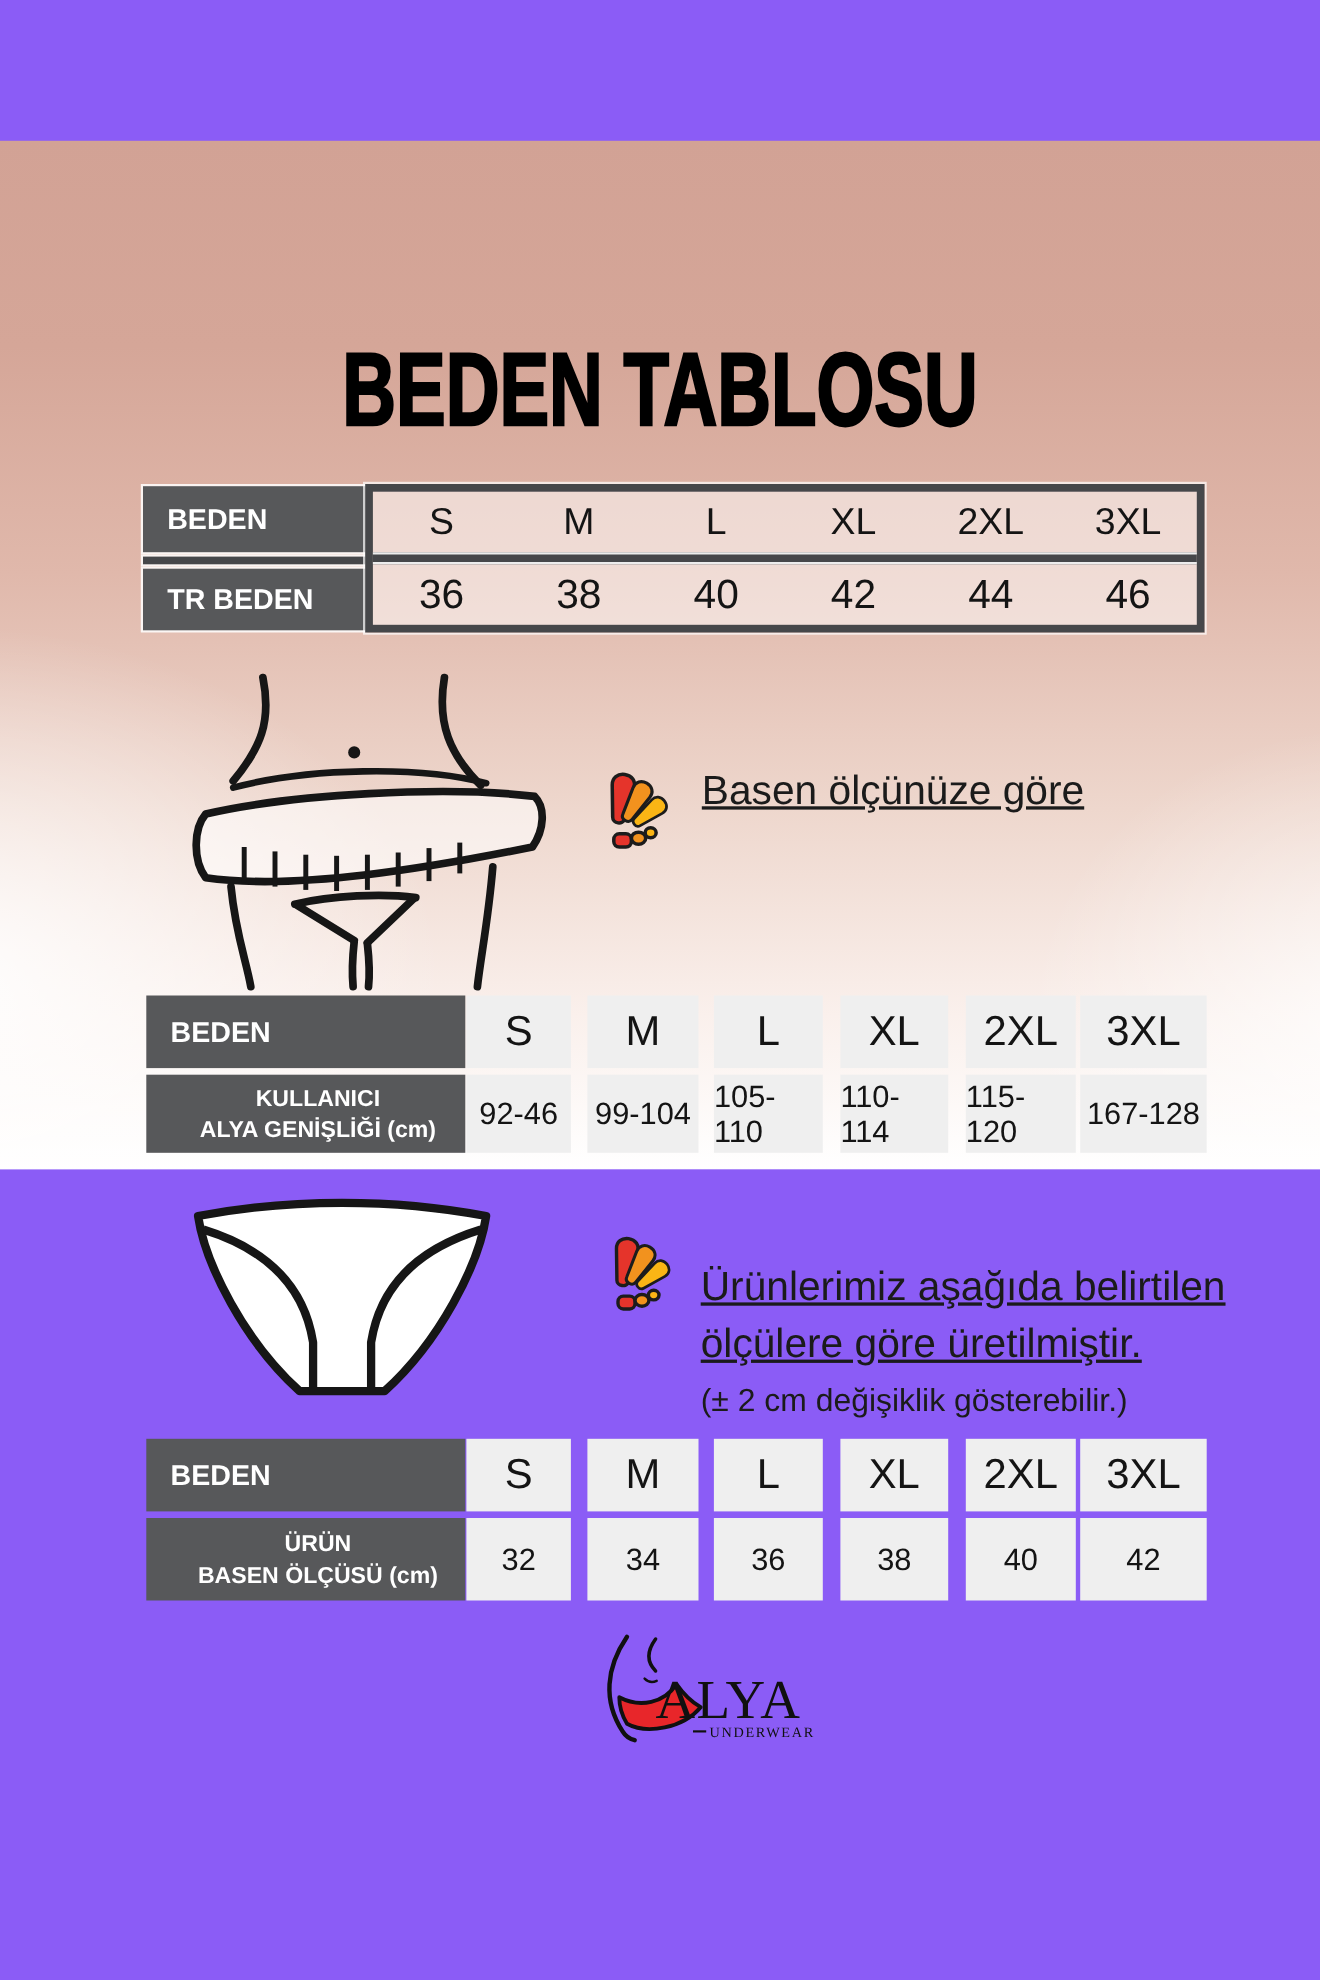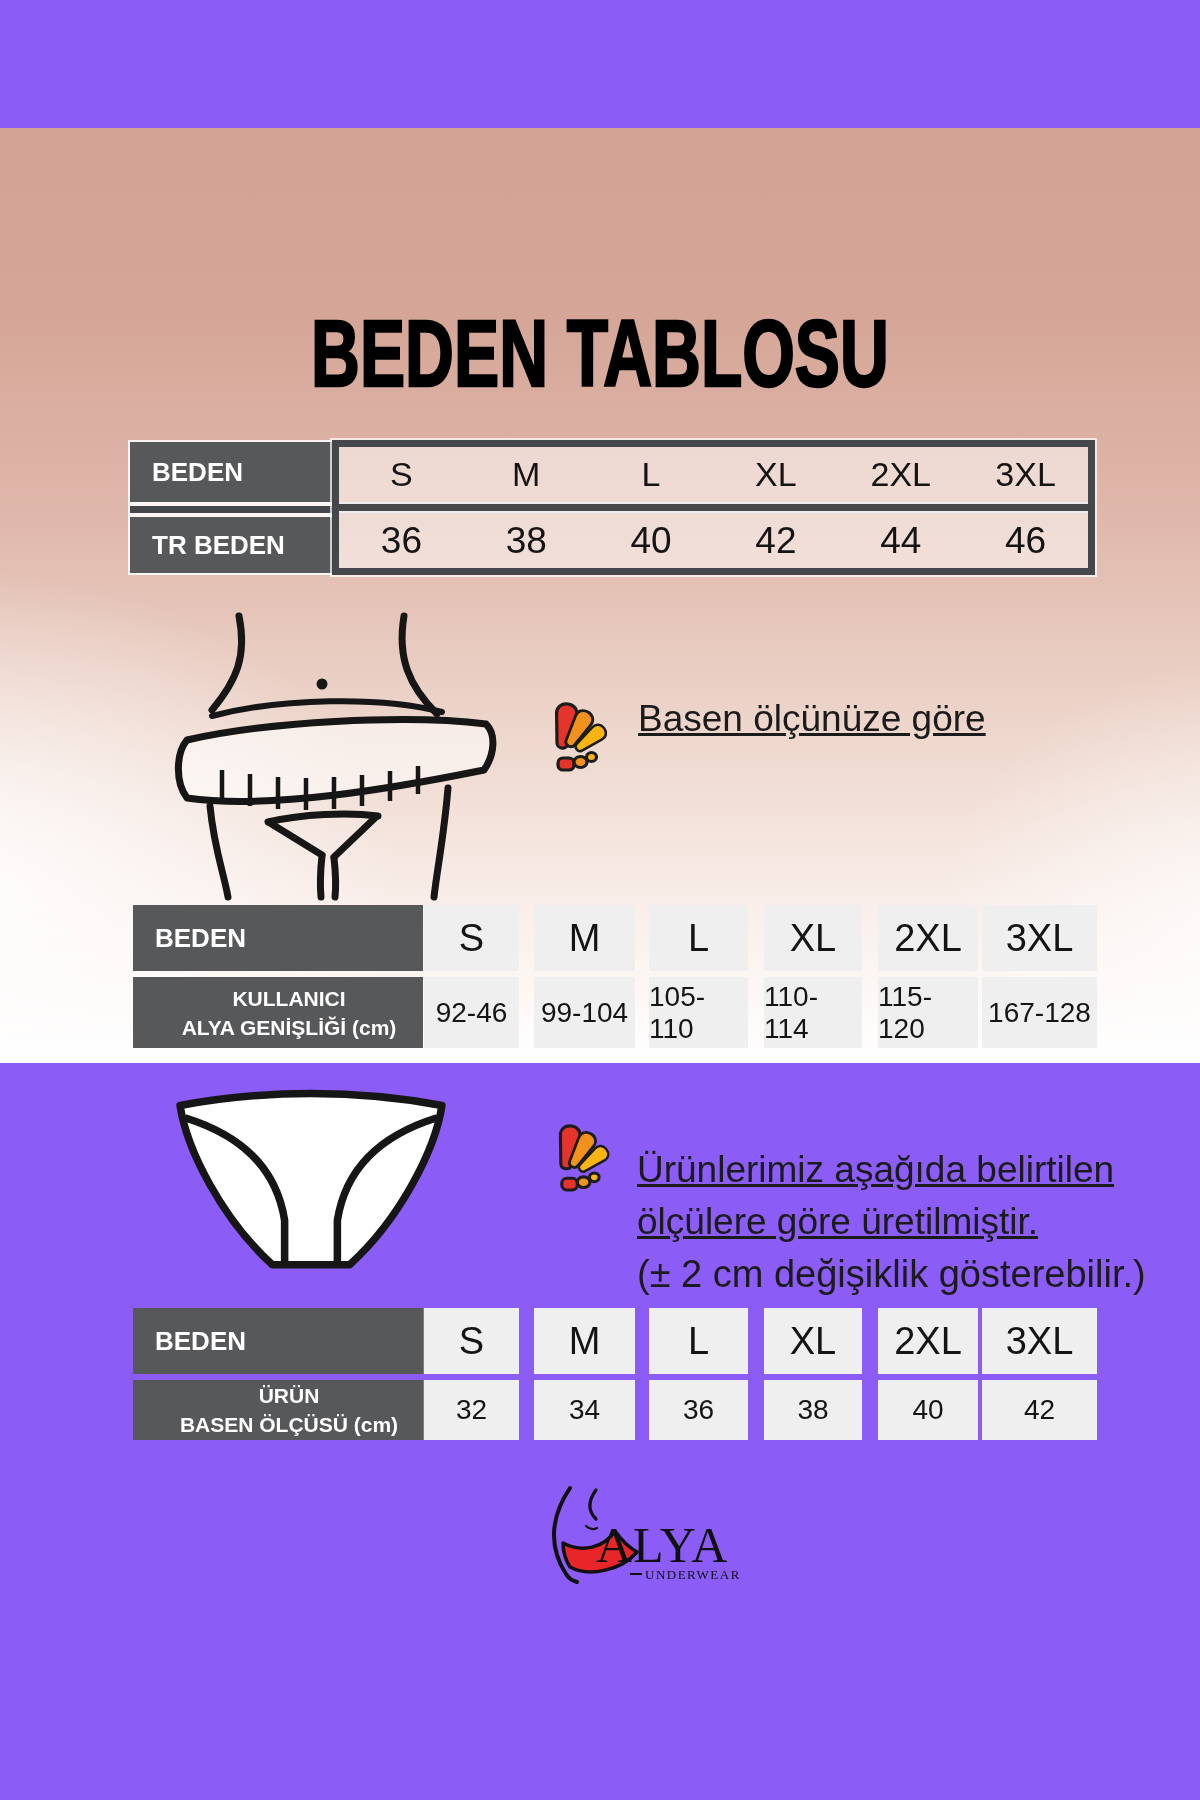--- a/index.html
+++ b/index.html
@@ -47,38 +47,38 @@
   .t1-row-values{font-size:37px;}
   .t1-div{height:7px;background:#46474a;border-top:2px solid rgba(255,255,255,0.9);border-bottom:2px solid rgba(255,255,255,0.9);}
 
   
   .gtable{width:964px;}
   .gtable .cell{position:absolute;background:#efefef;display:flex;align-items:center;justify-content:center;color:#141414;}
   .gtable .lab{position:absolute;left:0;width:290px;background:#57585a;color:#fff;box-sizing:border-box;padding-left:22px;}
   .gtable .hd{top:0;height:66px;}
   .gtable .rw{top:72px;}
   .t2 .rw{height:71px;}
-  .t3 .rw{height:60px;}
+  .t3 .rw{height:75px;}
   .gtable .lab.hd{display:flex;align-items:center;font-weight:bold;font-size:26px;}
   .gtable .lab.rw{display:flex;flex-direction:column;justify-content:center;font-weight:bold;font-size:21px;line-height:29px;text-align:center;}
   .gtable .cell.hd{font-size:38px;}
   .gtable .cell.rw{font-size:28px;}
   .c1{left:291px;width:95px;}
   .c2{left:401px;width:101px;}
   .c3{left:516px;width:99px;}
   .c4{left:631px;width:98px;}
   .c5{left:745px;width:100px;}
   .c6{left:849px;width:115px;}
   .t2{left:133px;top:905px;height:143px;}
   .t3{left:133px;top:1308px;height:147px;}
 
   
   .note-text{color:#1b1b1b;}
   .note-text .ln{font-size:37px;line-height:52px;white-space:nowrap;text-decoration:underline;}
-  .note-text .ln-small{font-size:38px;line-height:40px;margin-top:6px;white-space:nowrap;}
+  .note-text .ln-small{font-size:29px;line-height:40px;margin-top:6px;white-space:nowrap;}
   .note1-text{left:638px;top:693px;}
   .note2-text{left:637px;top:1112px;margin-top:32px;}
 
   svg{display:block;overflow:visible;}
 </style>
 </head>
 <body>
 
 <div class="page">
 

